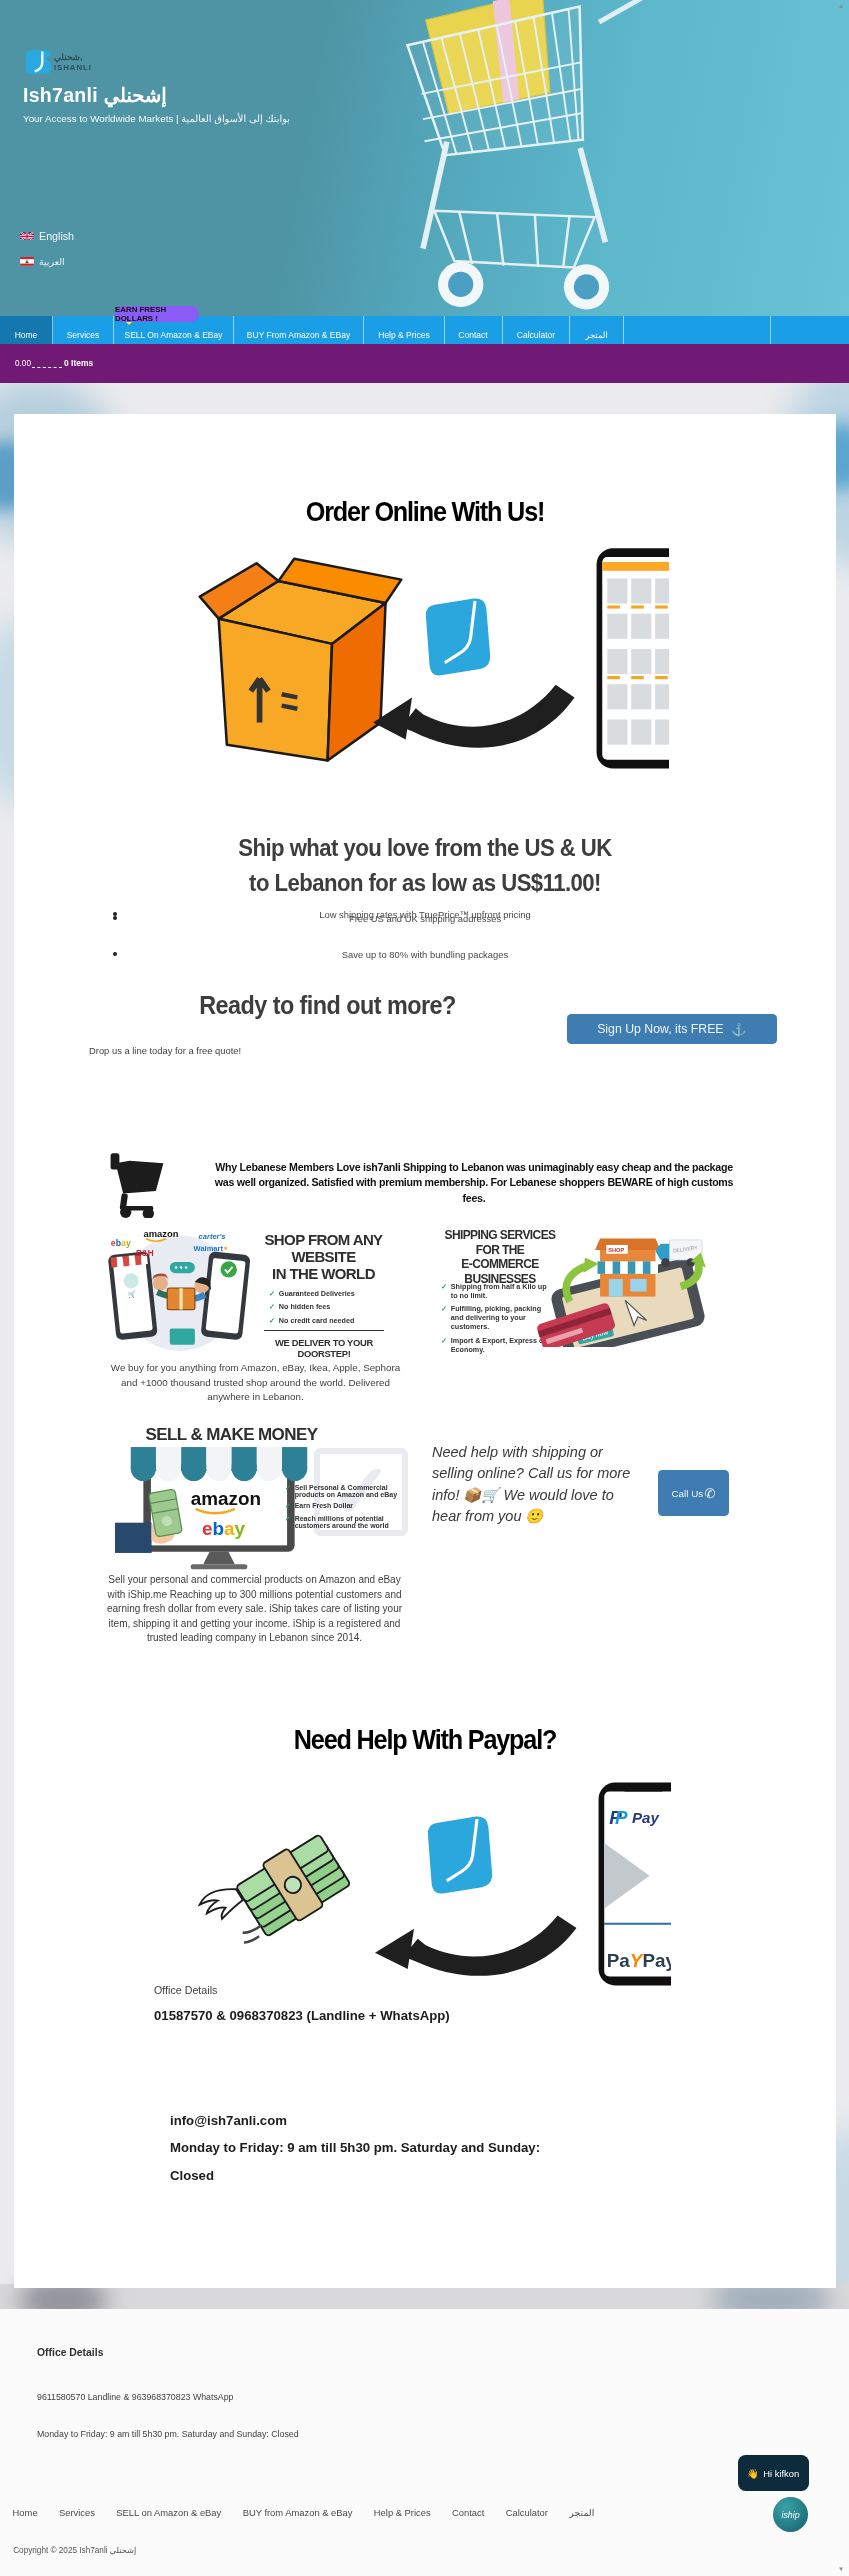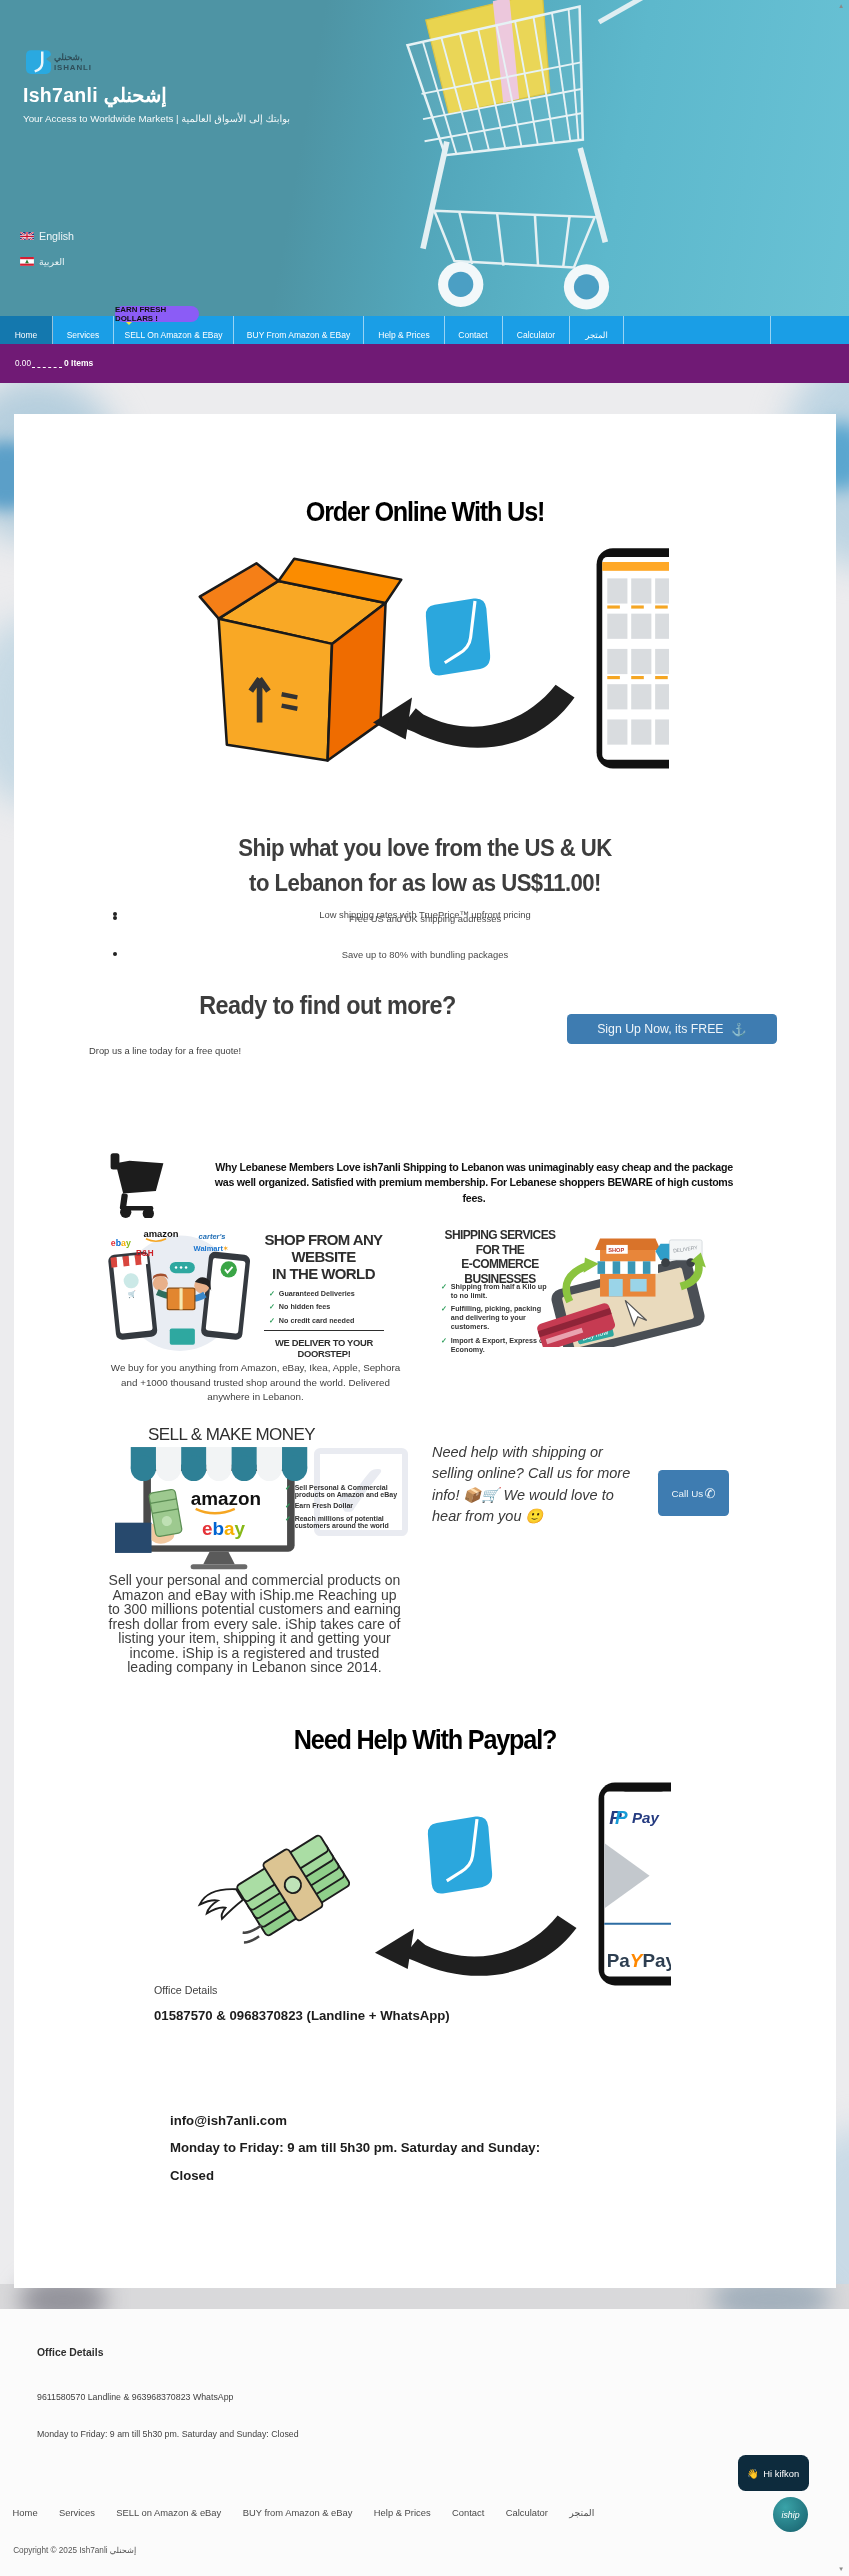--- a/index.html
+++ b/index.html
@@ -373,21 +373,21 @@
     <g transform="rotate(-18 70 160)">
       <rect x="10" y="138" width="120" height="44" rx="8" fill="#c63b52"></rect>
       <rect x="10" y="148" width="120" height="10" fill="#8f2438"></rect>
       <rect x="18" y="164" width="60" height="8" fill="#e9a3b0"></rect>
     </g>
     <polygon points="148,118 162,158 168,144 182,150" fill="#ffffff" stroke="#555" stroke-width="2"></polygon>
   </svg>
 
   <div class="para" style="left:108px;top:1361px;width:295px;">We buy for you anything from Amazon, eBay, Ikea, Apple, Sephora and +1000 thousand trusted shop around the world. Delivered anywhere in Lebanon.</div>
 
-  <div class="abs" style="left:140px;top:1425px;width:183px;text-align:center;font-size:17px;font-weight:normal;color:#2e2e2e;letter-spacing:-0.6px;">SELL &amp; MAKE MONEY</div>
+  <div class="abs" style="left:140px;top:1425px;width:183px;text-align:center;font-size:17px;font-weight:bold;color:#2e2e2e;letter-spacing:-0.6px;">SELL &amp; MAKE MONEY</div>
   <svg width="208" height="123" viewBox="0 0 330 195" style="position:absolute;left:115px;top:1447px;">
     <g>
       <rect x="45" y="28" width="240" height="138" rx="10" fill="#4a4a4a"></rect>
       <rect x="57" y="38" width="216" height="118" fill="#ffffff"></rect>
       <polygon points="150,166 180,166 190,186 140,186" fill="#5a5a5a"></polygon>
       <rect x="120" y="186" width="90" height="8" rx="4" fill="#6a6a6a"></rect>
     </g>
     <g>
       <rect x="25" y="0" width="40" height="34" fill="#2e8096"></rect>
         <rect x="65" y="0" width="40" height="34" fill="#f2f4f5"></rect>
@@ -428,21 +428,21 @@
       </div>
     <div class="check-item">
         <span class="ck">✓</span>
         <span>Earn Fresh Dollar</span>
       </div>
     <div class="check-item">
         <span class="ck">✓</span>
         <span>Reach millions of potential customers around the world</span>
       </div>
   </div>
-  <div class="para" style="left:106px;top:1573px;width:297px;font-size:14px;">Sell your personal and commercial products on Amazon and eBay with iShip.me Reaching up to 300 millions potential customers and earning fresh dollar from every sale. iShip takes care of listing your item, shipping it and getting your income. iShip is a registered and trusted leading company in Lebanon since 2014.</div>
+  <div class="para" style="left:106px;top:1573px;width:297px;font-size:10px;">Sell your personal and commercial products on Amazon and eBay with iShip.me Reaching up to 300 millions potential customers and earning fresh dollar from every sale. iShip takes care of listing your item, shipping it and getting your income. iShip is a registered and trusted leading company in Lebanon since 2014.</div>
 
   <div class="abs" style="left:432px;top:1442px;width:214px;font-size:14.5px;font-style:italic;color:#3a3a3a;line-height:21.4px;">Need help with shipping or selling online? Call us for more info! 📦🛒 We would love to hear from you 🙂</div>
   <div class="btn" style="left:658px;top:1470px;width:71px;height:46px;flex-direction:row;gap:1.3px;">
     <span style="font-size:9.8px;">Call Us</span>
     <span style="font-size:13.2px;">✆</span>
   </div>
 
   <div class="abs h-black squeeze" style="left:14px;top:1724px;width:822px;text-align:center;font-size:28px;">Need Help With Paypal?</div>
   <svg width="485" height="208" viewBox="0 0 770 330" style="position:absolute;left:186px;top:1780px;">
     <g transform="translate(175,175) rotate(-32)">

